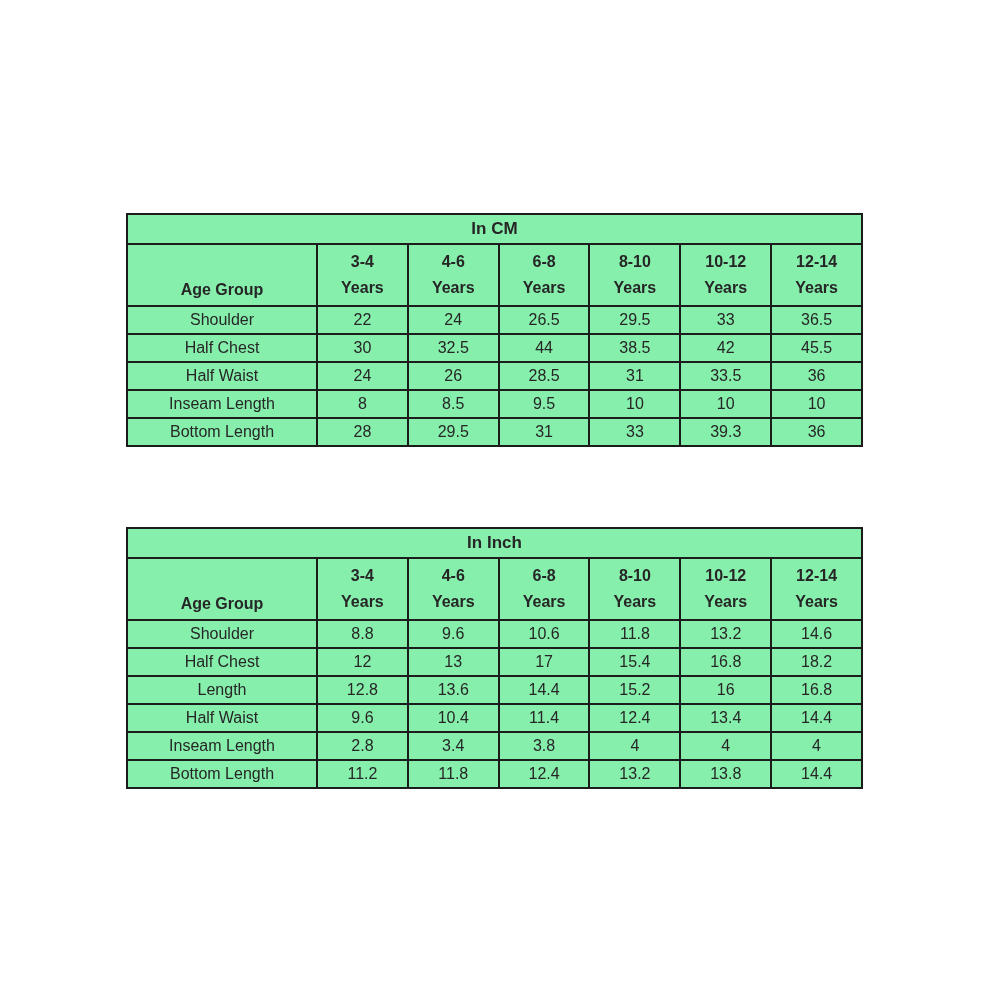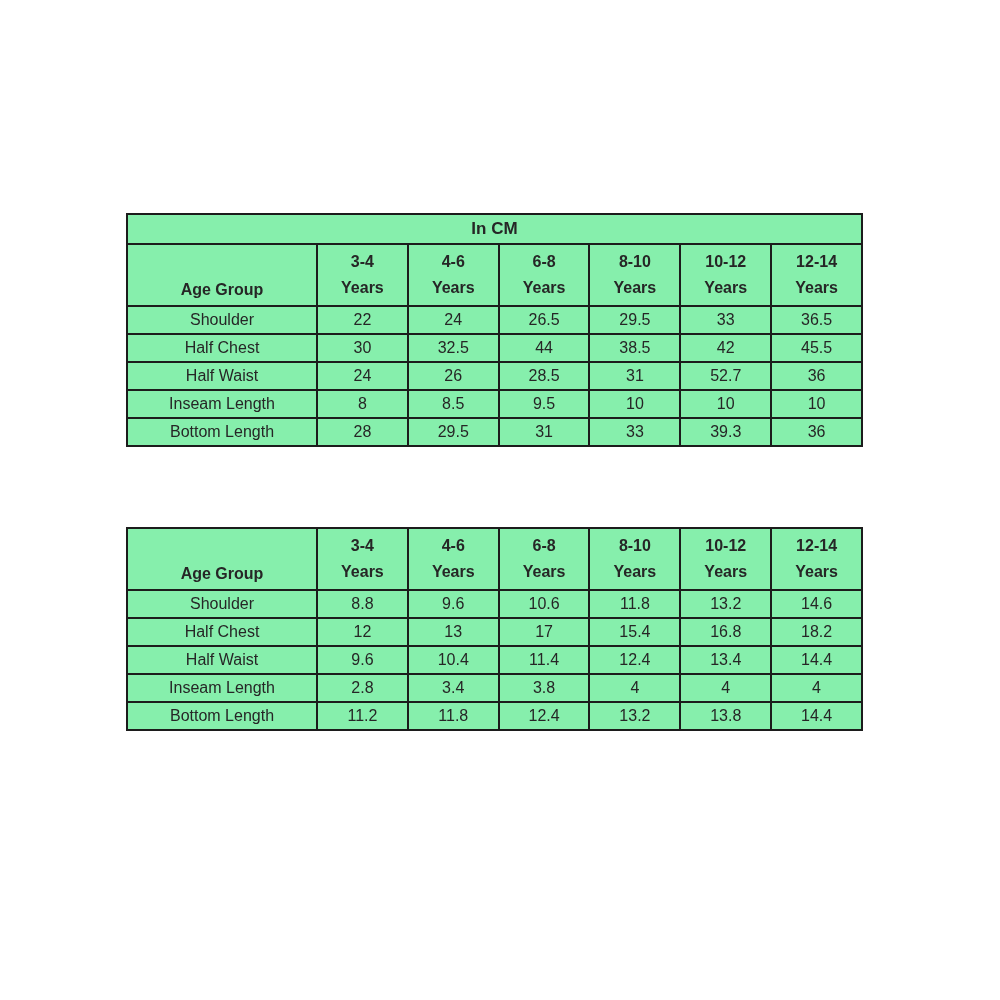--- a/index.html
+++ b/index.html
@@ -118,21 +118,21 @@
       <td>38.5</td>
       <td>42</td>
       <td>45.5</td>
     </tr>
     <tr class="data-row">
       <td>Half Waist</td>
       <td>24</td>
       <td>26</td>
       <td>28.5</td>
       <td>31</td>
-      <td>52.7</td>
+      <td>33.5</td>
       <td>36</td>
     </tr>
     <tr class="data-row">
       <td>Inseam Length</td>
       <td>8</td>
       <td>8.5</td>
       <td>9.5</td>
       <td>10</td>
       <td>10</td>
       <td>10</td>
@@ -153,20 +153,23 @@
   <colgroup>
     <col class="c-label">
       <col>
       <col>
       <col>
       <col>
       <col>
       <col>
   </colgroup>
   <tbody>
+    <tr class="title-row">
+      <td colspan="7">In Inch</td>
+    </tr>
     <tr class="head-row">
       <td class="corner">Age Group</td>
       <td>
         <div class="line">3-4</div>
         <div class="line">Years</div>
       </td>
       <td>
         <div class="line">4-6</div>
         <div class="line">Years</div>
       </td>
@@ -199,20 +202,29 @@
     <tr class="data-row">
       <td>Half Chest</td>
       <td>12</td>
       <td>13</td>
       <td>17</td>
       <td>15.4</td>
       <td>16.8</td>
       <td>18.2</td>
     </tr>
     <tr class="data-row">
+      <td>Length</td>
+      <td>12.8</td>
+      <td>13.6</td>
+      <td>14.4</td>
+      <td>15.2</td>
+      <td>16</td>
+      <td>16.8</td>
+    </tr>
+    <tr class="data-row">
       <td>Half Waist</td>
       <td>9.6</td>
       <td>10.4</td>
       <td>11.4</td>
       <td>12.4</td>
       <td>13.4</td>
       <td>14.4</td>
     </tr>
     <tr class="data-row">
       <td>Inseam Length</td>

